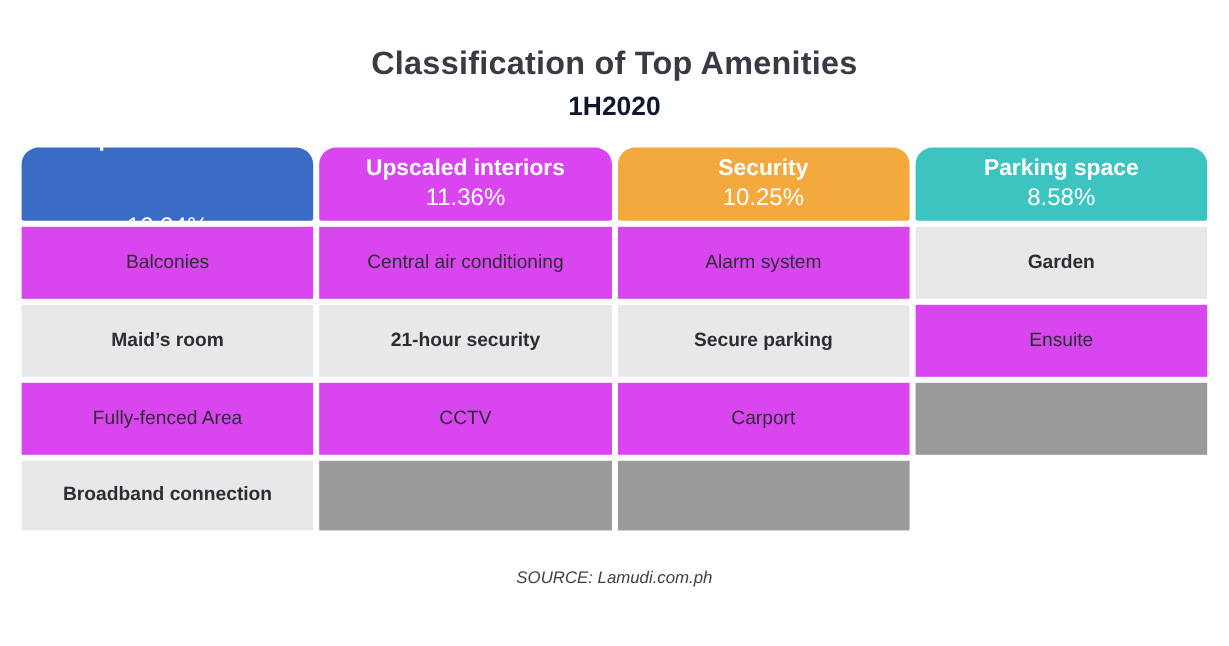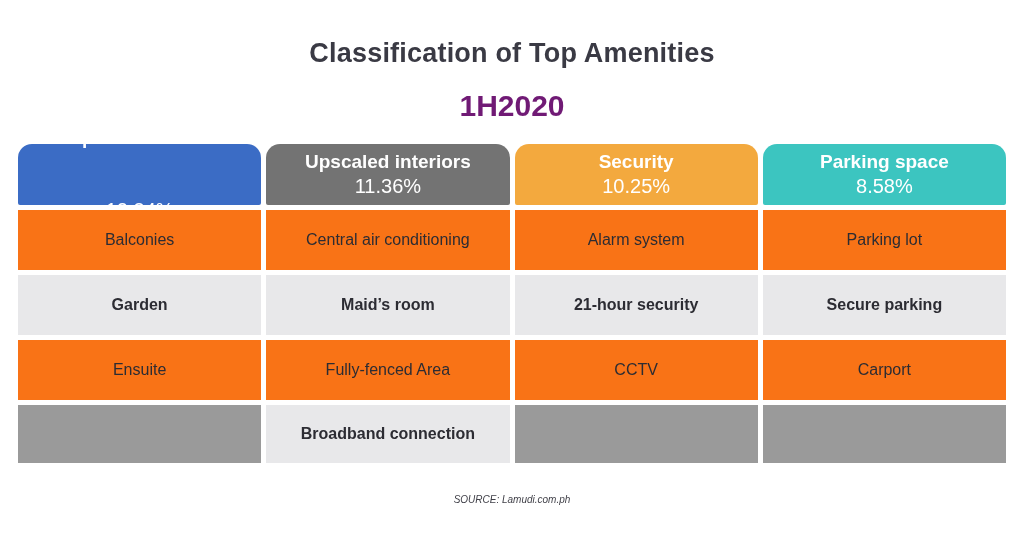--- a/index.html
+++ b/index.html
@@ -6,21 +6,21 @@
   html, body {
     width: 1024px; height: 538px;
     background: #ffffff;
     font-family: "Liberation Sans", sans-serif;
     overflow: hidden;
   }
   .page { width: 1024px; height: 538px; }
 
   .titles { padding-top: 38px; text-align: center; color: #3a3a44; }
   .title { font-size: 27px; font-weight: bold; letter-spacing: 0.2px; line-height: 1.15; }
-  .subtitle { font-size: 30px; font-weight: 600; margin-top: 20px; color: #701a75; }
+  .subtitle { font-size: 22px; font-weight: 600; margin-top: 7px; color: #0f172a; }
 
   .table {
     width: 988px; margin: 21px auto 0 auto;
     display: grid;
     grid-template-columns: repeat(4, 1fr);
     grid-template-rows: 61px 60px 60px 60px 58px;
     column-gap: 5px; row-gap: 5px;
   }
   .hdr {
     border-radius: 14px 14px 2px 2px;
@@ -30,65 +30,64 @@
     line-height: 1.25;
   }
   .hdr-name { font-size: 19px; font-weight: bold; }
   .hdr-pct  { font-size: 20px; margin-top: 1px; }
 
   .cell {
     display: flex; align-items: center; justify-content: center;
     font-size: 16px; color: #2c2c33;
     text-align: center;
   }
-  .light  { background: #f97316; }
+  .light  { background: #d946ef; }
   .dark   { background: #e8e8ea; font-weight: bold; }
   .filler { background: #9a9a9a; }
 
   .source {
     margin-top: 31px;
     text-align: center;
     font-style: italic;
-    font-size: 10px;
+    font-size: 14px;
     color: #3f3f47;
   }
 </style>
 </head>
 <body>
 
 <div class="page">
 
   <div class="titles">
     <div class="title">Classification of Top Amenities</div>
     <div class="subtitle">1H2020</div>
   </div>
 
   <div class="table">
 
     <div class="hdr" style="background: rgb(59, 108, 197); gap: 48px;">
       <div class="hdr-name">Open-air leisure</div>
       <div class="hdr-pct">12.34%</div>
     </div>
-    <div class="hdr" style="background: #737373;">
+    <div class="hdr" style="background: #d946ef;">
       <div class="hdr-name">Upscaled interiors</div>
       <div class="hdr-pct">11.36%</div>
     </div>
     <div class="hdr" style="background: rgb(243, 169, 62);">
       <div class="hdr-name">Security</div>
       <div class="hdr-pct">10.25%</div>
     </div>
     <div class="hdr" style="background: rgb(60, 197, 192);">
       <div class="hdr-name">Parking space</div>
       <div class="hdr-pct">8.58%</div>
     </div>
 
     <div class="cell light">Balconies</div>
     <div class="cell light">Central air conditioning</div>
     <div class="cell light">Alarm system</div>
-    <div class="cell light">Parking lot</div>
 
     <div class="cell dark">Garden</div>
     <div class="cell dark">Maid’s room</div>
     <div class="cell dark">21-hour security</div>
     <div class="cell dark">Secure parking</div>
 
     <div class="cell light">Ensuite</div>
     <div class="cell light">Fully-fenced Area</div>
     <div class="cell light">CCTV</div>
     <div class="cell light">Carport</div>

